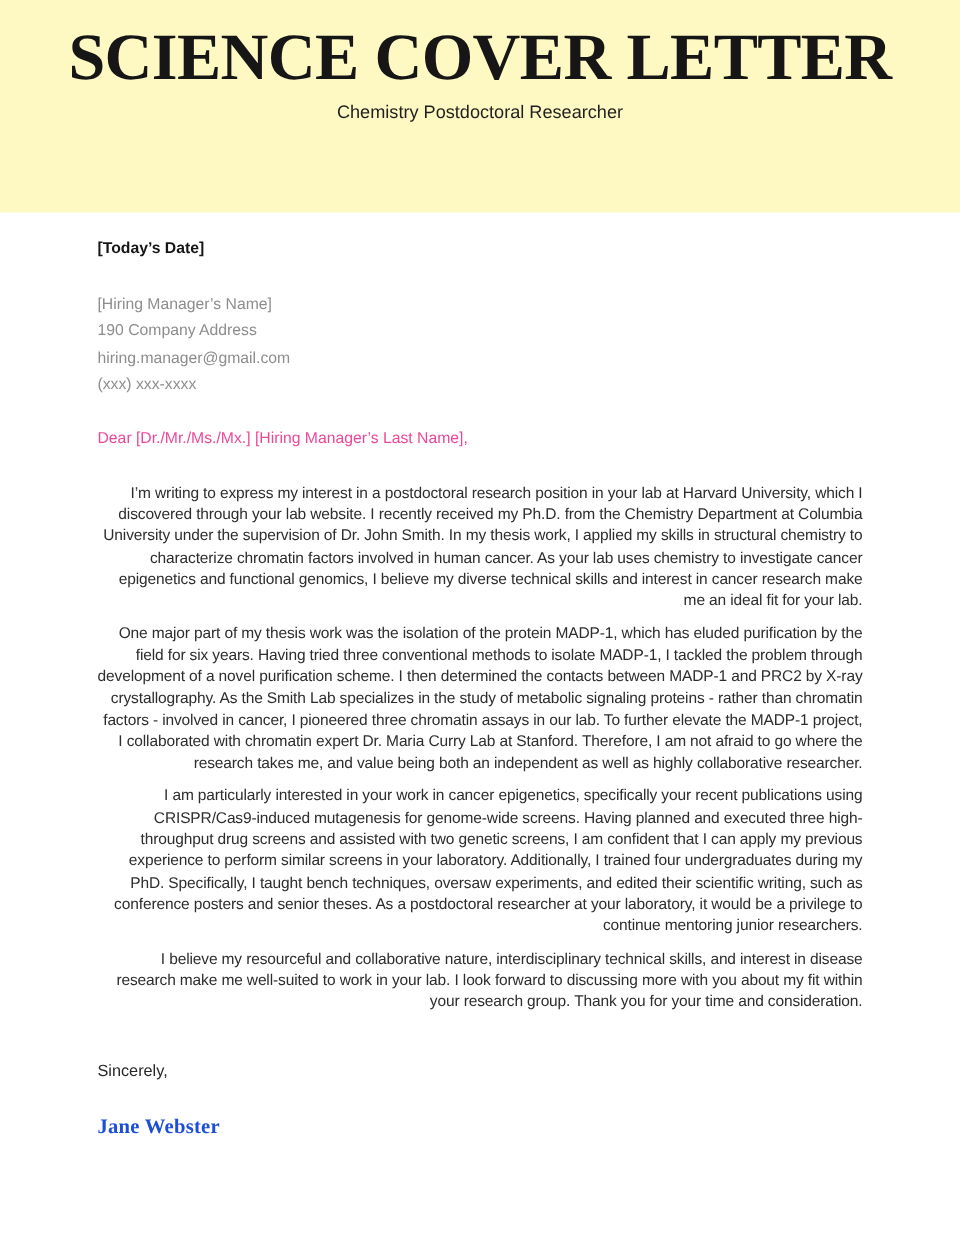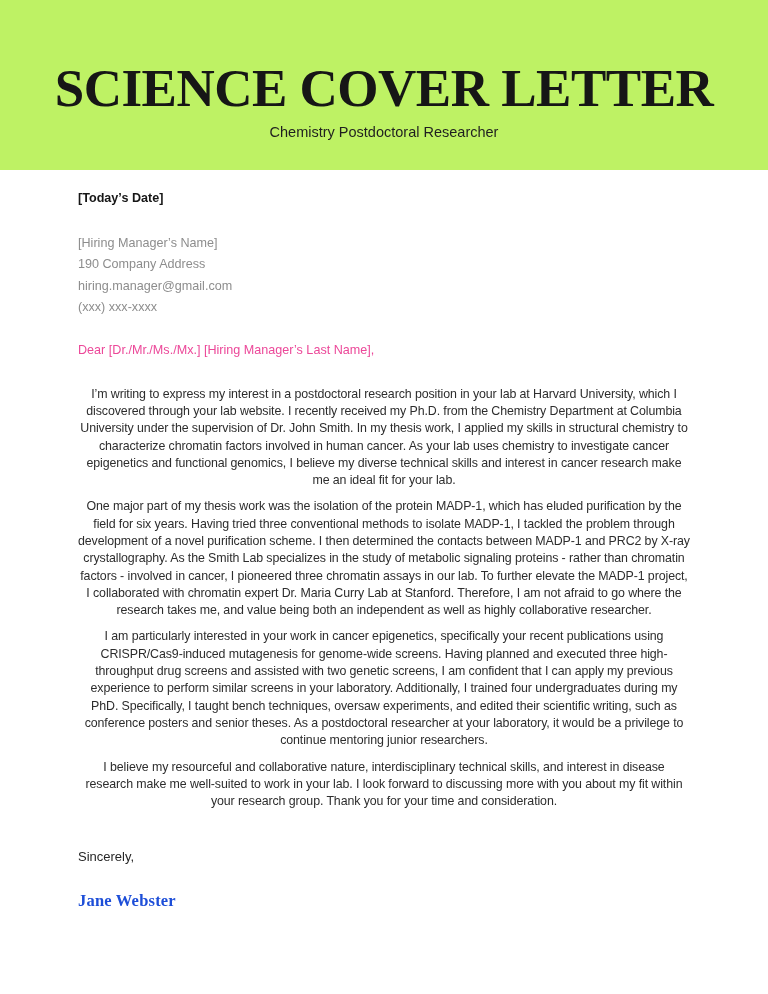--- a/index.html
+++ b/index.html
@@ -13,23 +13,23 @@
     font-family: "Liberation Sans", sans-serif;
   }
   .page {
     width: 768px;
     height: 994px;
     background: #ffffff;
   }
   .header-band {
     width: 100%;
     height: 170px;
-    background: #bef264;
+    background: #fef9c3;
     text-align: center;
-    padding-top: 62px;
+    padding-top: 20px;
   }
   .page-title {
     font-family: "Liberation Serif", serif;
     font-weight: bold;
     font-size: 53px;
     line-height: 1.0;
     letter-spacing: -0.5px;
     color: #161616;
     white-space: nowrap;
   }
@@ -58,21 +58,21 @@
     font-size: 12.6px;
     line-height: 17px;
     color: #ec4899;
   }
   .letter-body p {
     margin: 0 0 9px 0;
     font-size: 12.4px;
     line-height: 17.3px;
     letter-spacing: -0.1px;
     color: #2d2d2d;
-    text-align: center;
+    text-align: right;
   }
   .letter-body p:first-child {
     margin-top: 27px;
   }
   .closing {
     margin-top: 38px;
     font-size: 13px;
     line-height: 17px;
     color: #262626;
   }

